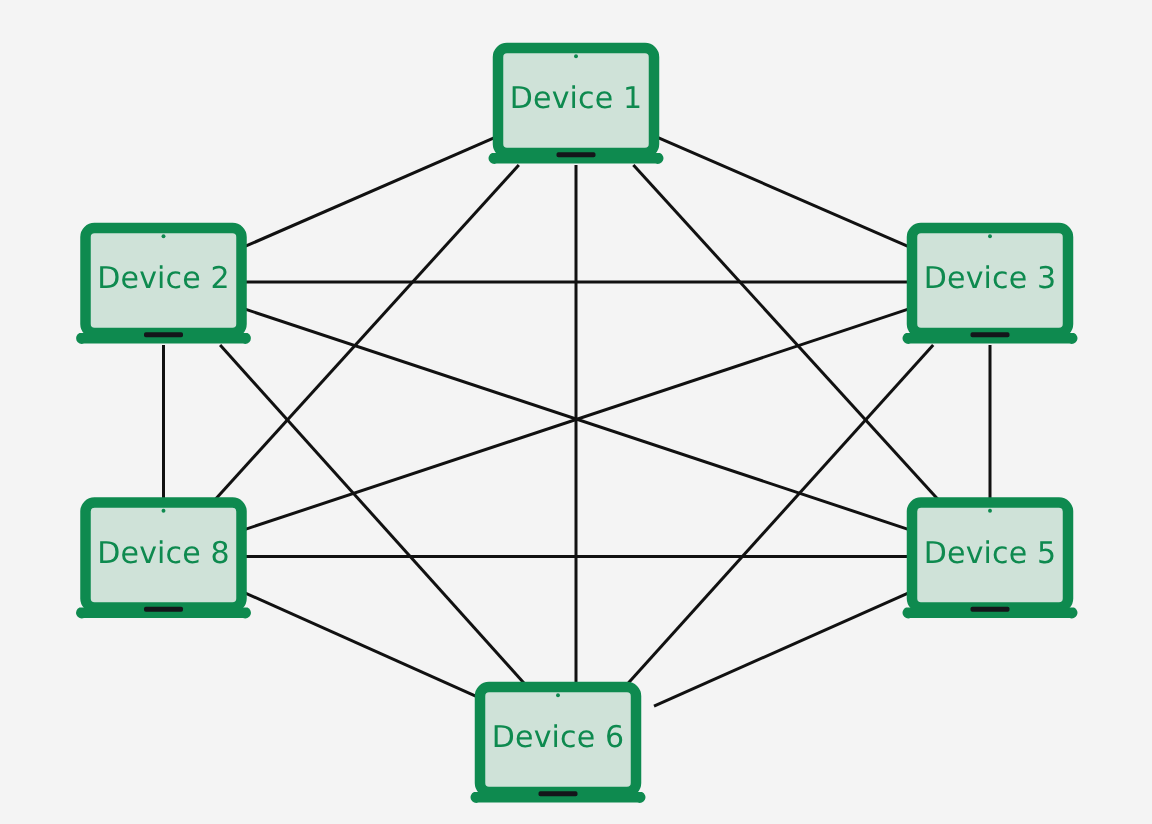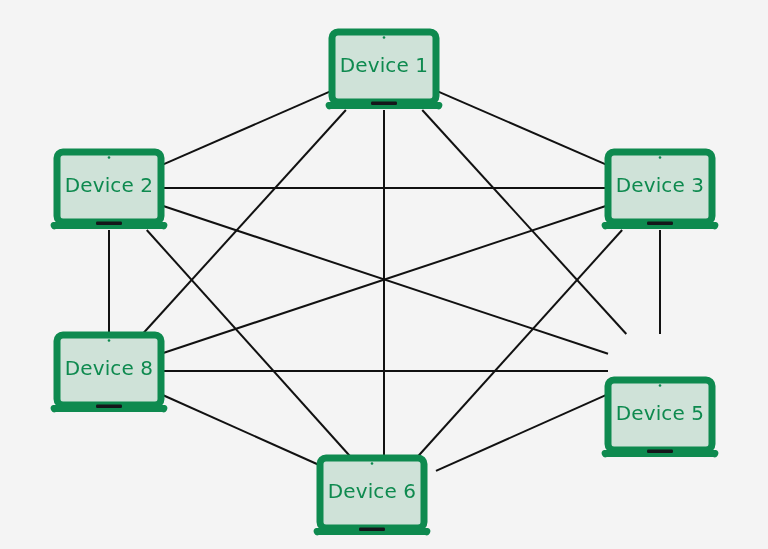--- a/index.html
+++ b/index.html
@@ -109,21 +109,21 @@
       </div>
       <div class="node" style="left: 52px; top: 333px;">
         <svg class="laptop-svg" viewBox="0 0 114 84">
           <rect x="5" y="2" width="104" height="70" rx="6" ry="6" fill="#cfe2d8" stroke="#0e8a4f" stroke-width="7"></rect>
           <circle cx="57" cy="7.5" r="1.3" fill="#0e8a4f"></circle>
           <path d="M1 72 H113 a3 3 0 0 1 -3 7 H4 a3 3 0 0 1 -3 -7 Z" fill="#0e8a4f"></path>
           <rect x="44" y="71.5" width="26" height="3.4" rx="1.2" fill="#14161a"></rect>
         </svg>
         <div class="node-label">Device 8</div>
       </div>
-      <div class="node" style="left: 603px; top: 333px; margin-top: 45px;">
+      <div class="node" style="left: 603px; top: 333px;">
         <svg class="laptop-svg" viewBox="0 0 114 84">
           <rect x="5" y="2" width="104" height="70" rx="6" ry="6" fill="#cfe2d8" stroke="#0e8a4f" stroke-width="7"></rect>
           <circle cx="57" cy="7.5" r="1.3" fill="#0e8a4f"></circle>
           <path d="M1 72 H113 a3 3 0 0 1 -3 7 H4 a3 3 0 0 1 -3 -7 Z" fill="#0e8a4f"></path>
           <rect x="44" y="71.5" width="26" height="3.4" rx="1.2" fill="#14161a"></rect>
         </svg>
         <div class="node-label">Device 5</div>
       </div>
       <div class="node" style="left: 315px; top: 456px;">
         <svg class="laptop-svg" viewBox="0 0 114 84">

